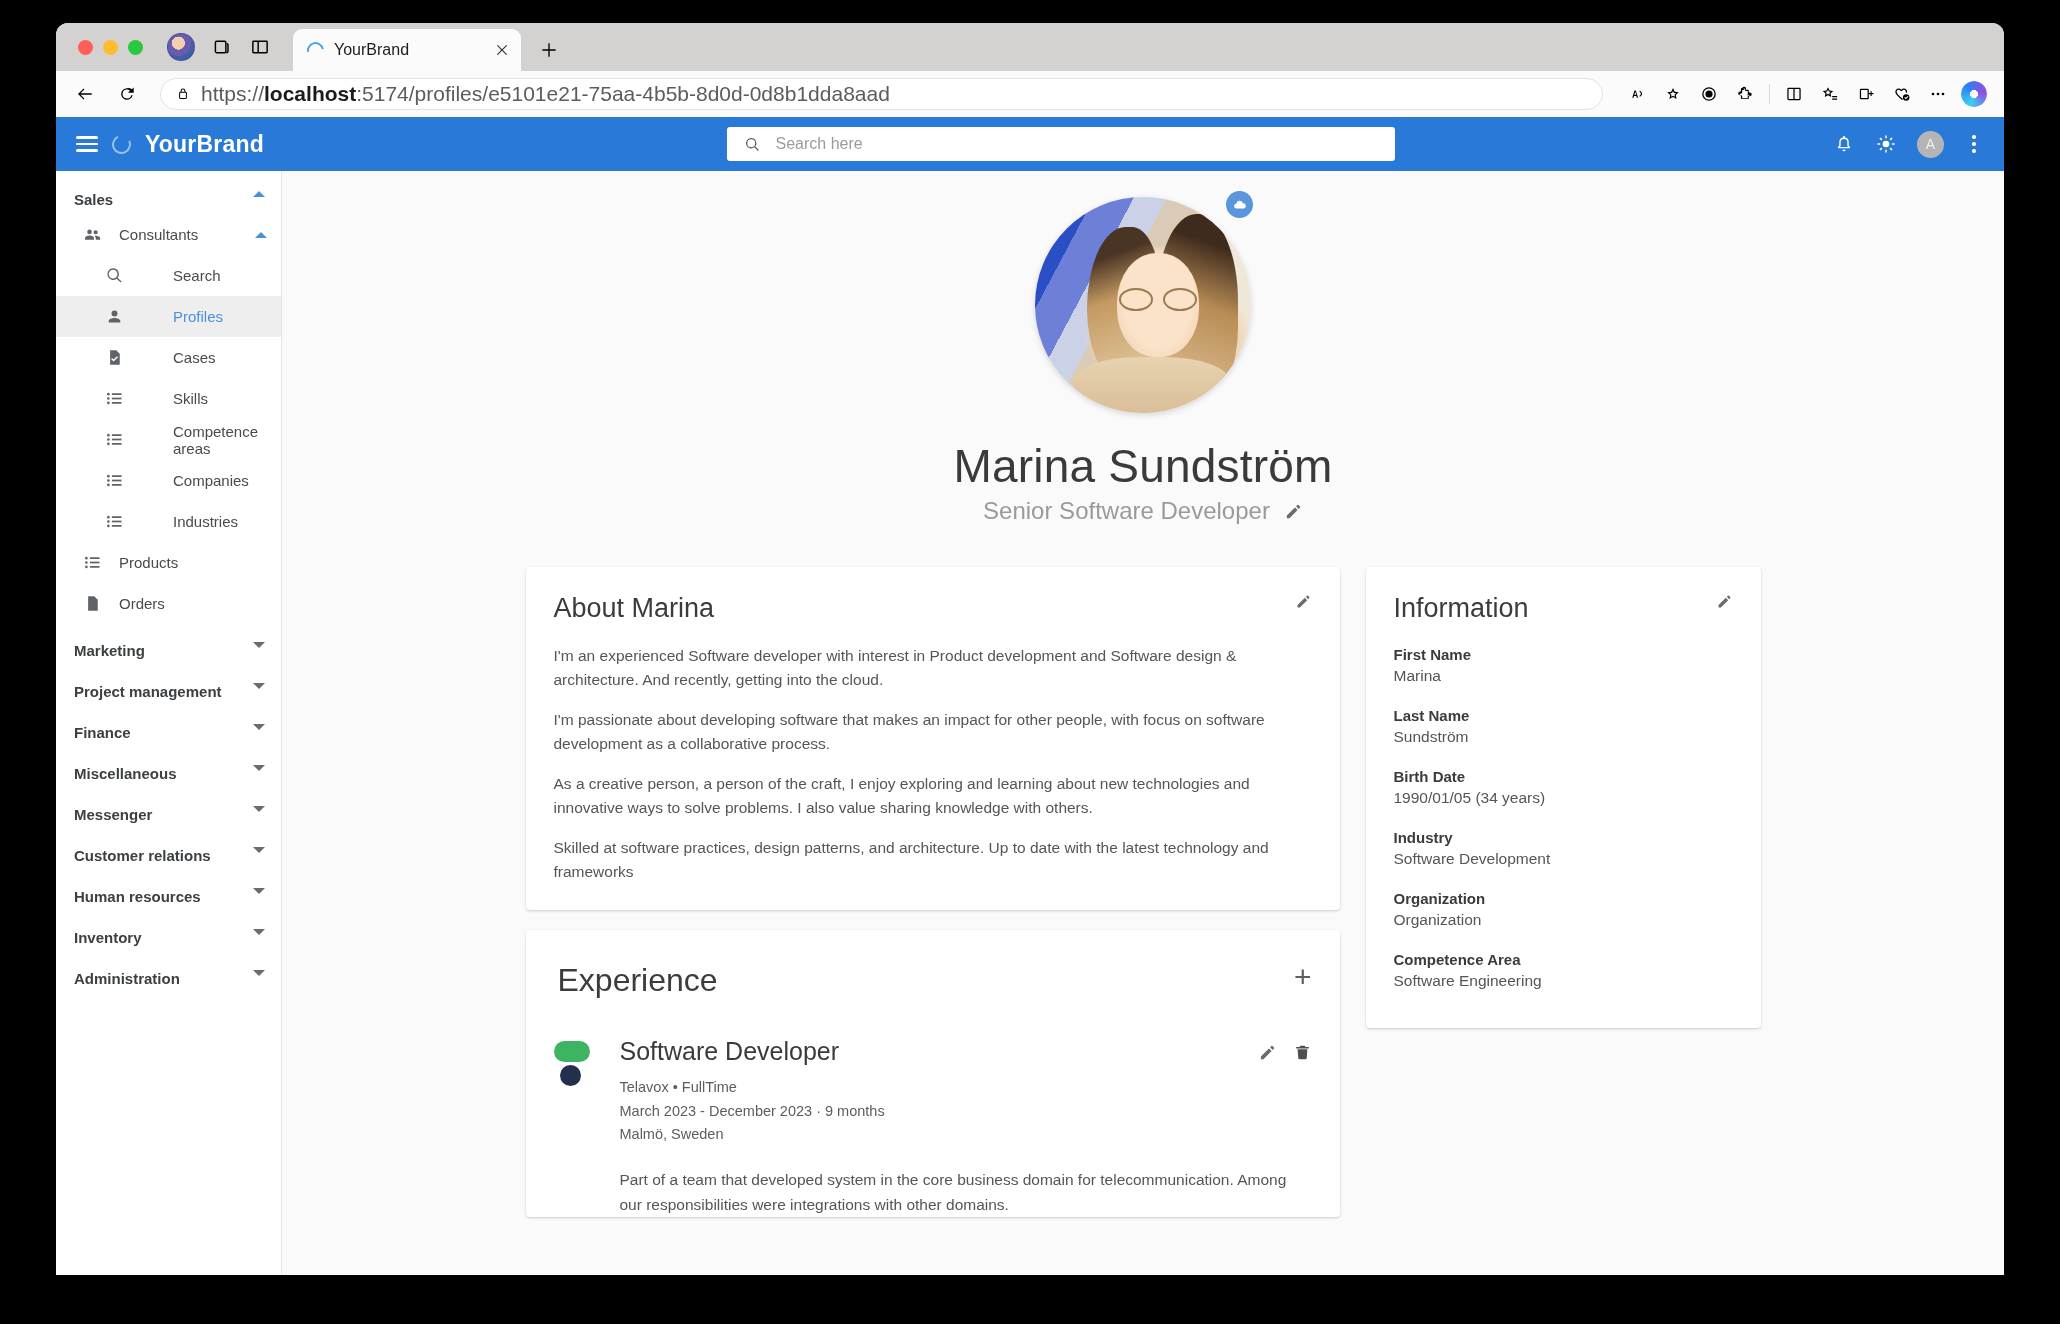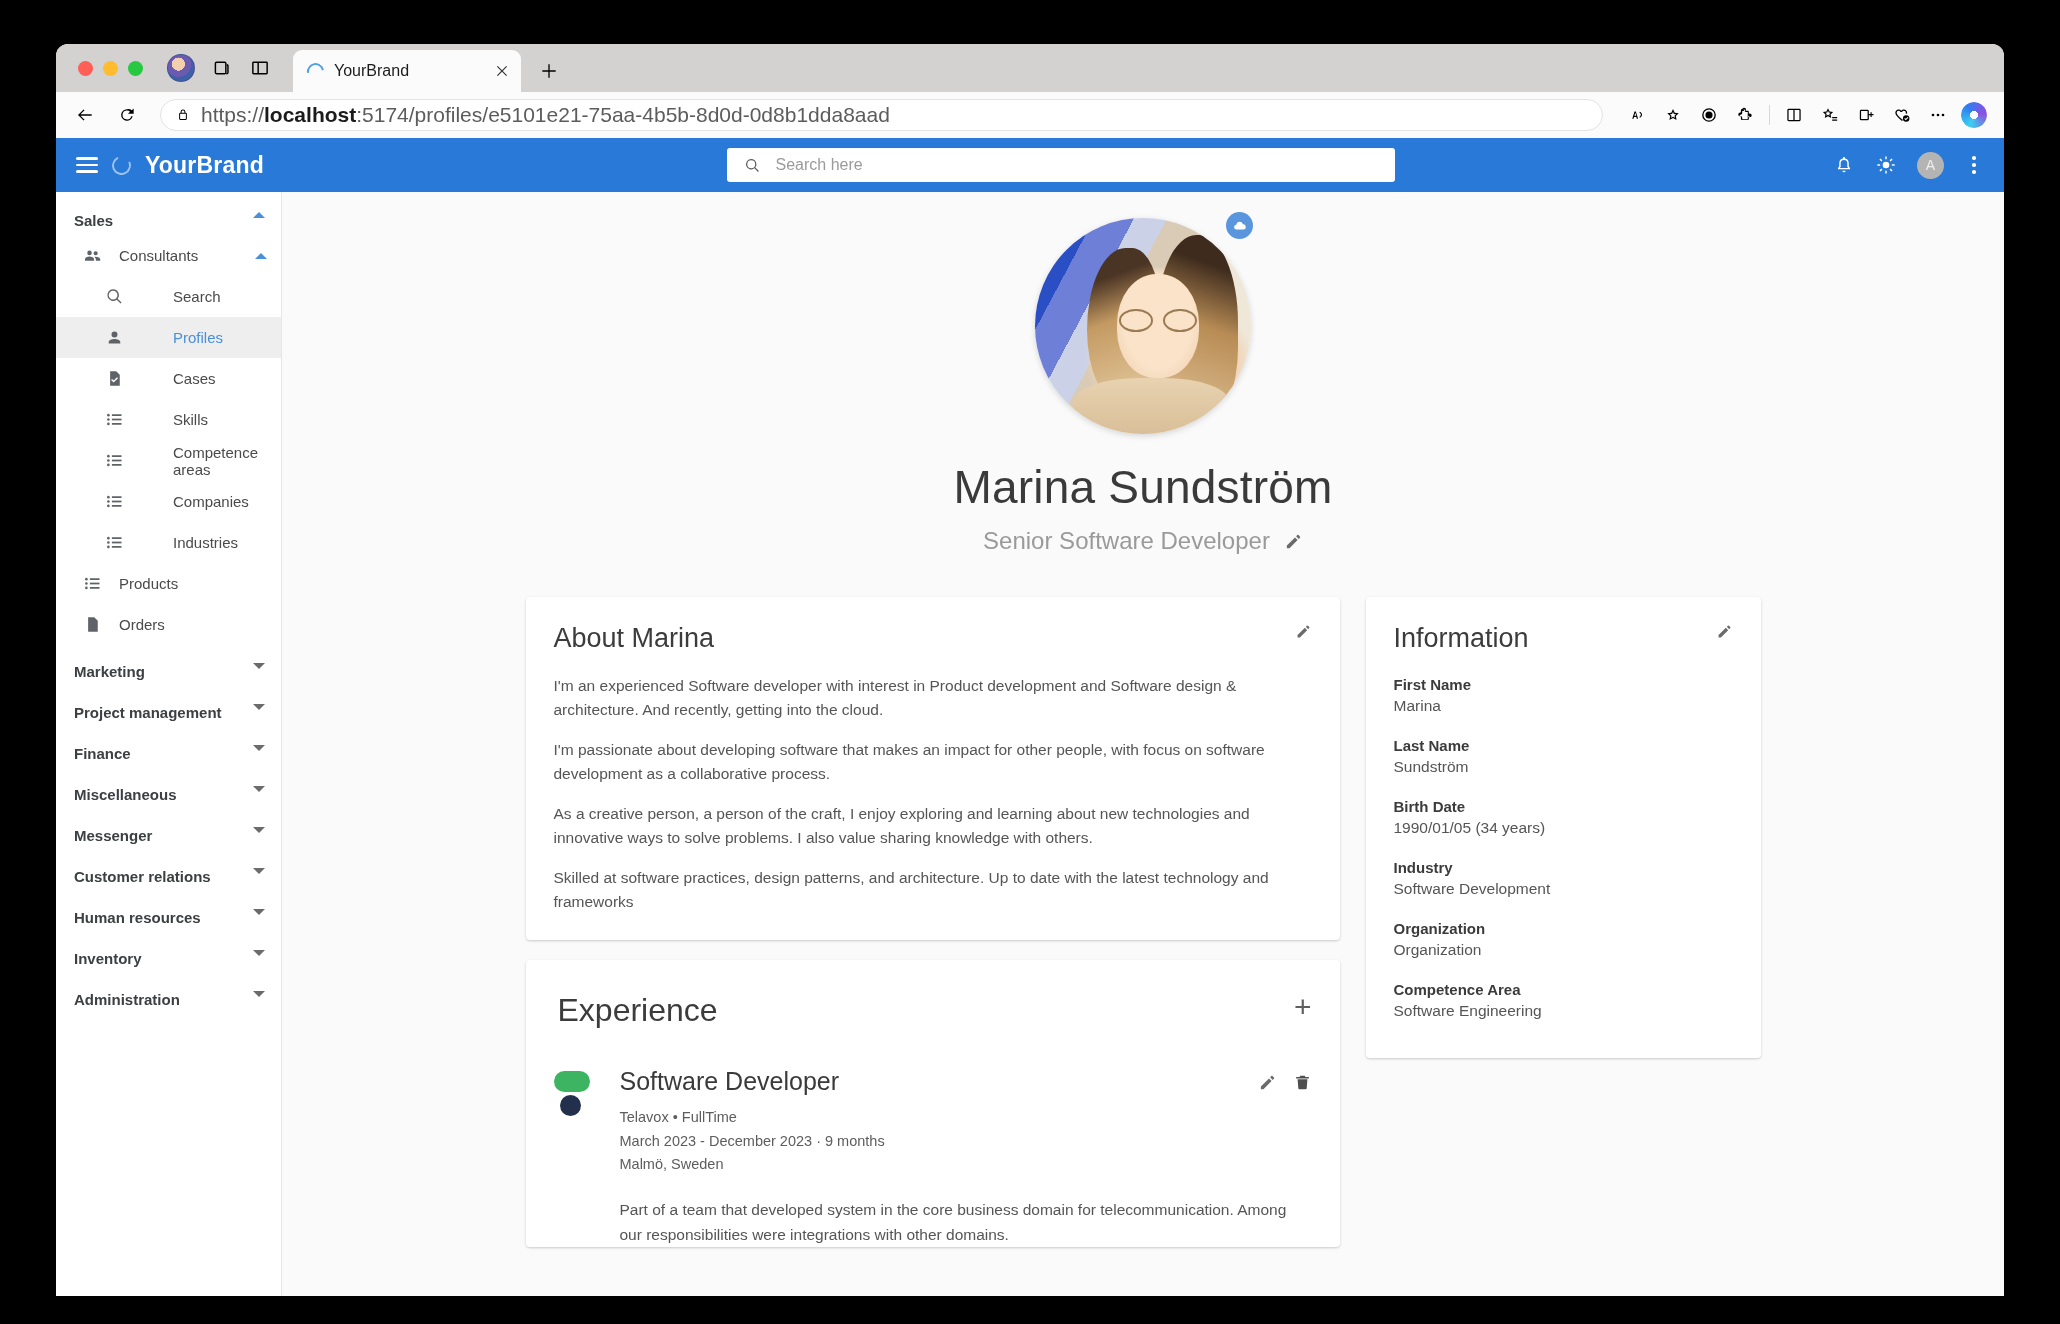--- a/index.html
+++ b/index.html
@@ -6,21 +6,21 @@
   html, body {
     width: 2060px; height: 1324px;
     background: #000;
     font-family: "Liberation Sans", sans-serif;
     overflow: hidden;
   }
 
   
   .window {
     position: absolute;
-    left: 56px; top: 44px;
+    left: 56px; top: 23px;
     width: 1948px; height: 1252px;
     background: #fff;
     border-radius: 12px 12px 0 0;
     overflow: hidden;
     box-shadow: 0 10px 40px rgba(0,0,0,.45);
   }
 
   
   .tabstrip {
     height: 48px;
@@ -224,21 +224,21 @@
     width: 27px; height: 27px; border-radius: 50%;
     background: #5a96dd; display: flex; align-items: center; justify-content: center;
   }
   .upload-badge .ic { width: 16px; height: 16px; }
 
   .person-name {
     font-size: 46px; color: #3a3a3a; font-weight: 400;
     margin-top: 26px; letter-spacing: .2px;
   }
   .person-title-row {
-    margin-top: 13px; display: flex; align-items: center; gap: 14px;
+    margin-top: 4px; display: flex; align-items: center; gap: 14px;
   }
   .person-title { font-size: 24px; color: #9a9a9a; }
   .pencil { width: 19px; height: 19px; }
   .pencil.small { width: 17px; height: 17px; }
 
   .cards {
     margin-top: 42px;
     width: 100%;
     display: flex; justify-content: center; gap: 26px;
     padding: 0 34px;

